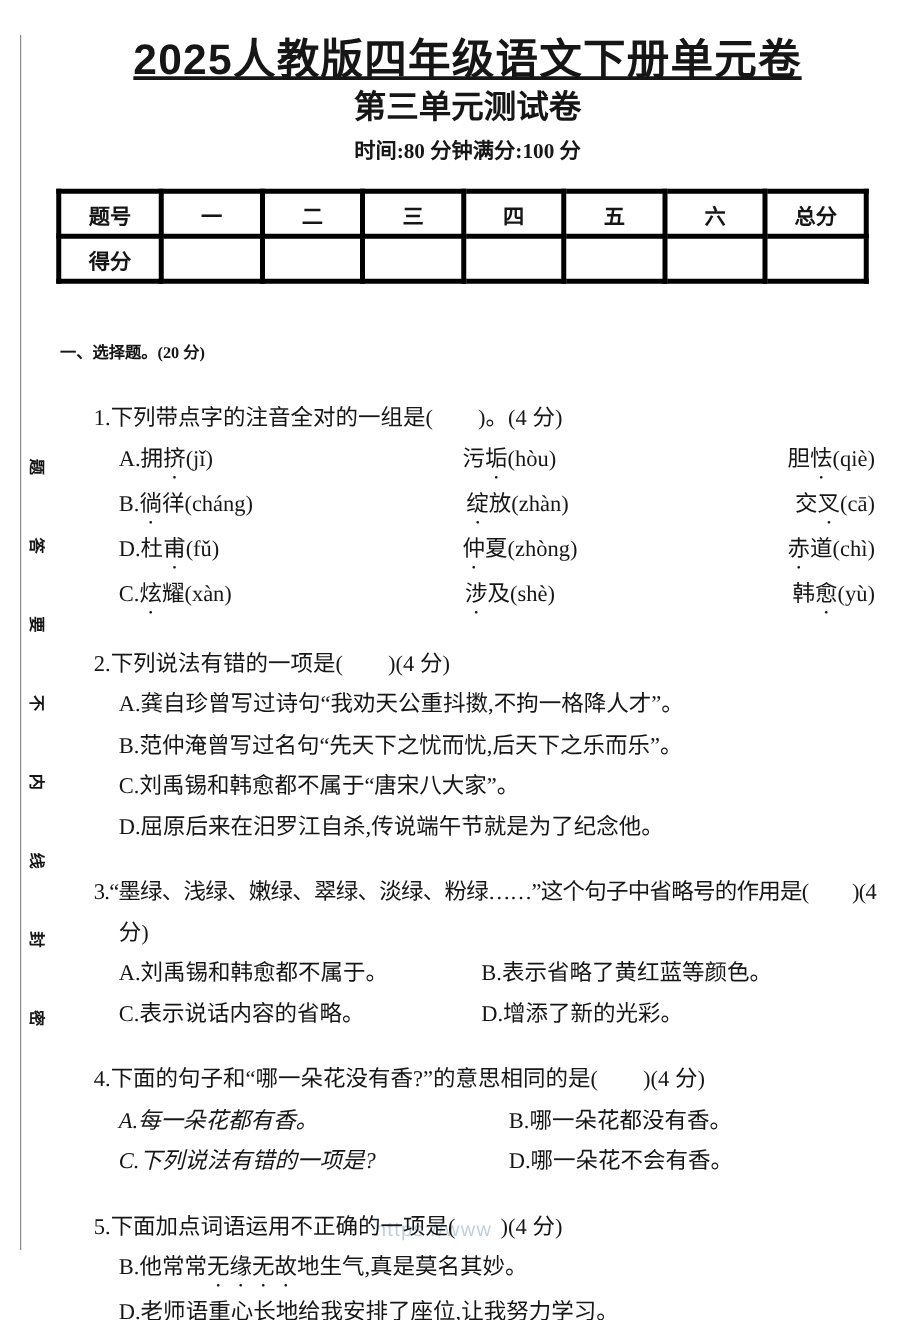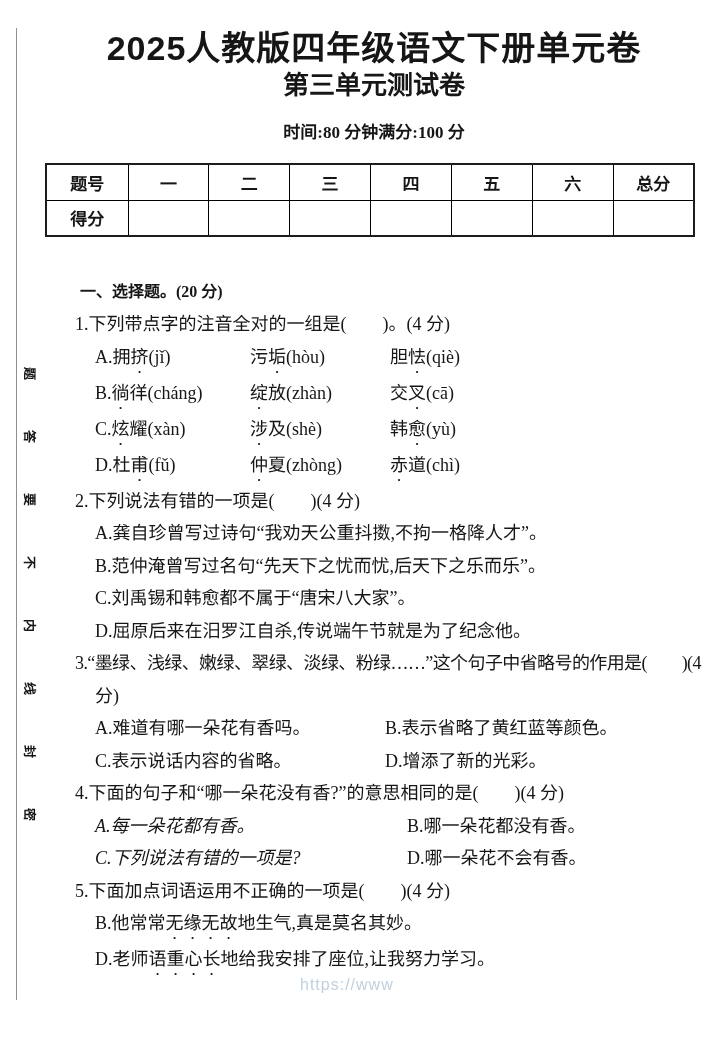--- a/index.html
+++ b/index.html
@@ -16,43 +16,43 @@
   .watermark {
     position:absolute; left:300px; top:976px; z-index:0;
     font-size:16px; letter-spacing:1px; color:rgba(110,150,185,0.45);
     font-family:"Liberation Sans", sans-serif;
   }
 
   .content { position:absolute; left:48px; top:0; width:652px; z-index:1; }
 
   .title {
     margin-top:26px; text-align:center; font-size:34px; line-height:44px;
-    font-weight:900; letter-spacing:1px; font-family:"Liberation Sans", sans-serif;
+    font-weight:900; letter-spacing:1px; font-family:"Liberation Sans", sans-serif;text-decoration:underline;
   }
   .subtitle {
     text-align:center; font-size:26px; line-height:30px;
     font-weight:900; font-family:"Liberation Sans", sans-serif;
   }
-  .meta { margin-top:18px; display:flex; justify-content:center; font-size:17px; font-weight:bold; }
+  .meta { margin-top:6px; display:flex; justify-content:center; font-size:17px; font-weight:bold; }
 
   table.score {
     margin-top:20px; margin-left:-3px; width:650px;
     border-collapse:collapse; border:2px solid #1c1c1c; table-layout:fixed;
   }
   table.score col.first { width:82px; }
   table.score th, table.score td {
-    border:1px solid #000000; height:36px; text-align:center; vertical-align:middle;
+    border:4px solid #000000; height:36px; text-align:center; vertical-align:middle;
     font-size:17px; font-weight:bold; font-family:"Liberation Serif", serif;
   }
 
-  .sec-heading { margin-top:38px; font-size:16px; font-weight:bold; line-height:33px;margin-left:32px; }
+  .sec-heading { margin-top:38px; font-size:13px; font-weight:bold; line-height:33px; }
   .line { font-size:18px; line-height:32.5px; }
-  .stem { padding-left:27px; }
+  .stem { padding-left:27px;margin-top:20px; }
   .opt  { padding-left:47px; }
-  .row3 { display:flex; padding-left:47px; }
+  .row3 { display:flex; padding-left:47px;justify-content:space-between; }
   .row3 .c1 { width:155px; }
   .row3 .c2 { width:140px; }
   .row2 { display:flex; padding-left:47px; }
   .row2.q3 .c1 { width:290px; }
   .row2.q4 .c1 { width:312px;font-style:italic; }
   .q3l1 { white-space:nowrap; letter-spacing:-0.6px; }
 
   .emdot {
     -webkit-text-emphasis:filled dot #161616; text-emphasis:filled dot #161616;
     -webkit-text-emphasis-position:under right; text-emphasis-position:under right;
@@ -129,40 +129,40 @@
       <span class="c1">A.拥<span class="emdot">挤</span>(jǐ)</span>
       <span class="c2">污<span class="emdot">垢</span>(hòu)</span>
       <span class="c3">胆<span class="emdot">怯</span>(qiè)</span>
     </div>
     <div class="line row3">
       <span class="c1">B.<span class="emdot">徜</span>徉(cháng)</span>
       <span class="c2"><span class="emdot">绽</span>放(zhàn)</span>
       <span class="c3">交<span class="emdot">叉</span>(cā)</span>
     </div>
     <div class="line row3">
+      <span class="c1">D.杜<span class="emdot">甫</span>(fǔ)</span>
+      <span class="c2"><span class="emdot">仲</span>夏(zhòng)</span>
+      <span class="c3"><span class="emdot">赤</span>道(chì)</span>
+    </div>
+    <div class="line row3">
       <span class="c1">C.<span class="emdot">炫</span>耀(xàn)</span>
       <span class="c2"><span class="emdot">涉</span>及(shè)</span>
       <span class="c3">韩<span class="emdot">愈</span>(yù)</span>
-    </div>
-    <div class="line row3">
-      <span class="c1">D.杜<span class="emdot">甫</span>(fǔ)</span>
-      <span class="c2"><span class="emdot">仲</span>夏(zhòng)</span>
-      <span class="c3"><span class="emdot">赤</span>道(chì)</span>
     </div>
 
     <div class="line stem">2.下列说法有错的一项是(　　)(4 分)</div>
     <div class="line opt">A.龚自珍曾写过诗句“我劝天公重抖擞,不拘一格降人才”。</div>
     <div class="line opt">B.范仲淹曾写过名句“先天下之忧而忧,后天下之乐而乐”。</div>
     <div class="line opt">C.刘禹锡和韩愈都不属于“唐宋八大家”。</div>
     <div class="line opt">D.屈原后来在汨罗江自杀,传说端午节就是为了纪念他。</div>
 
     <div class="line stem q3l1">3.“墨绿、浅绿、嫩绿、翠绿、淡绿、粉绿……”这个句子中省略号的作用是(　　)(4</div>
     <div class="line opt">分)</div>
     <div class="line row2 q3">
-      <span class="c1">A.难道有哪一朵花有香吗。</span>
+      <span class="c1">A.刘禹锡和韩愈都不属于。</span>
       <span class="c2">B.表示省略了黄红蓝等颜色。</span>
     </div>
     <div class="line row2 q3">
       <span class="c1">C.表示说话内容的省略。</span>
       <span class="c2">D.增添了新的光彩。</span>
     </div>
 
     <div class="line stem">4.下面的句子和“哪一朵花没有香?”的意思相同的是(　　)(4 分)</div>
     <div class="line row2 q4">
       <span class="c1">A.每一朵花都有香。</span>

